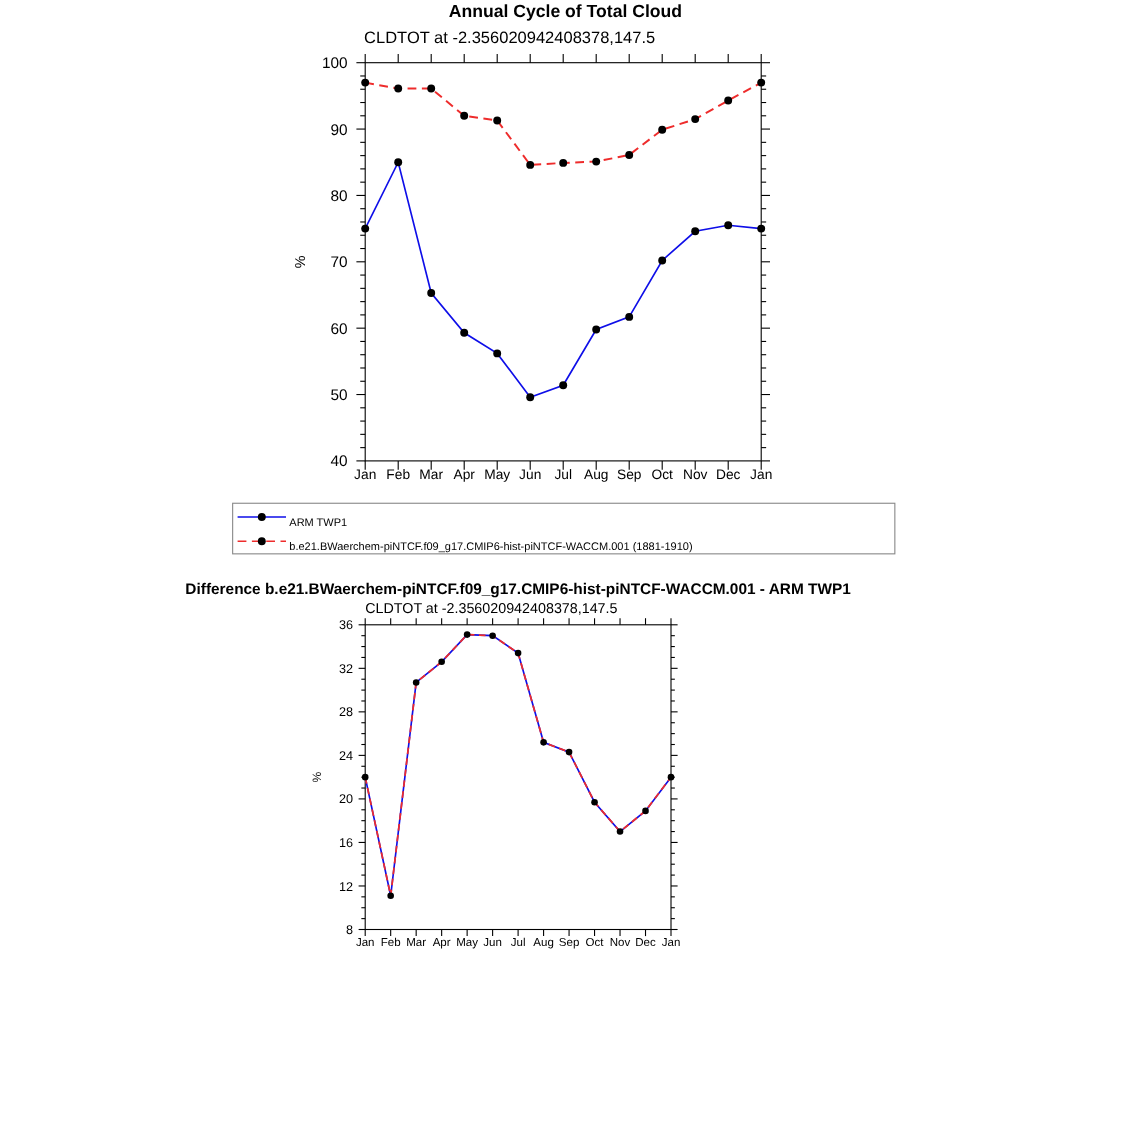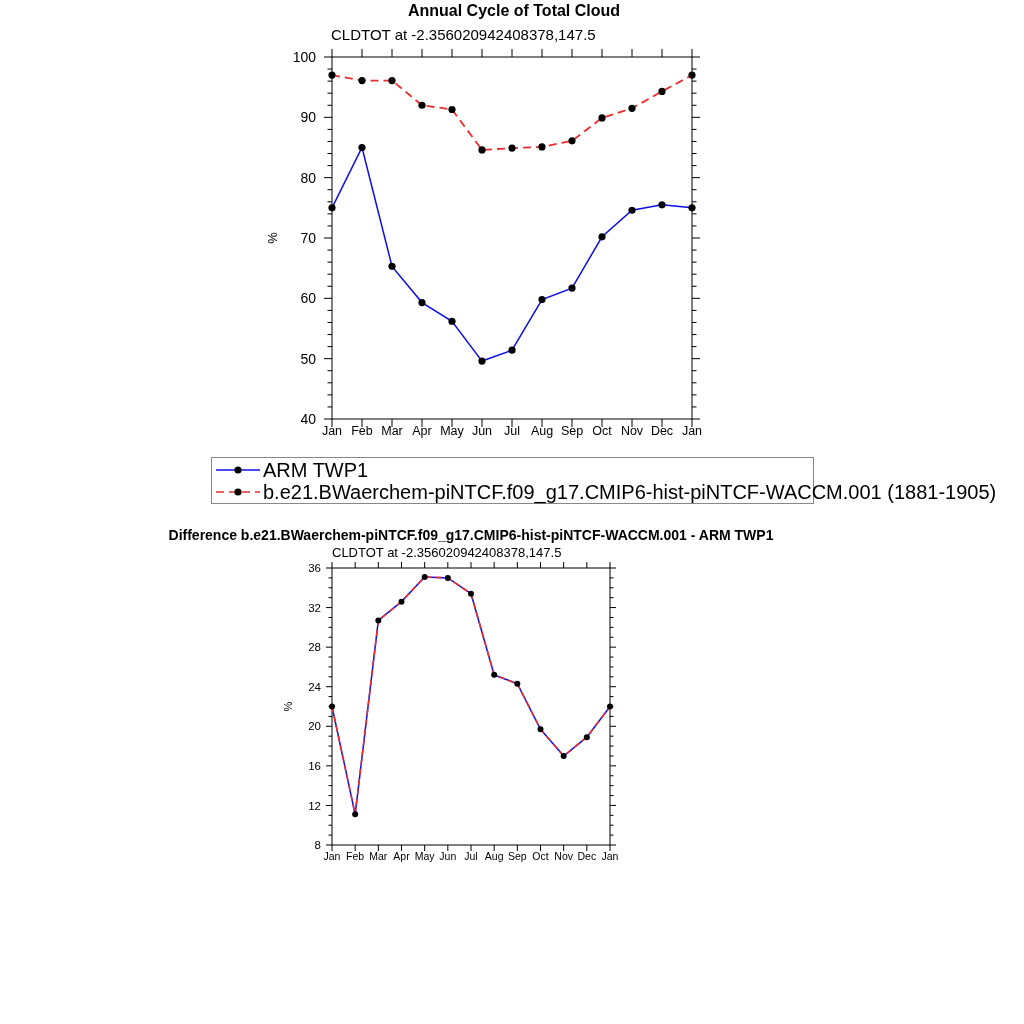--- a/index.html
+++ b/index.html
@@ -11,21 +11,21 @@
   #top-title{top:2px;left:0;width:1028px;text-align:center;font-weight:bold;font-size:16px;white-space:nowrap;}
   #top-subtitle{top:26px;left:331px;font-size:15px;white-space:nowrap;}
   #bottom-title{top:527px;left:0;width:942px;text-align:center;font-weight:bold;font-size:14px;white-space:nowrap;}
   #bottom-subtitle{top:545px;left:332px;font-size:13px;white-space:nowrap;}
   #plots{position:absolute;top:0;left:0;}
   #legend{
     top:457px;left:211px;width:603px;height:47px;
     border:1px solid #888;box-sizing:border-box;background:#fff;
     display:flex;flex-direction:column;justify-content:center;
   }
-  .legend-row{display:flex;align-items:flex-start;height:22px;font-size:20px;white-space:nowrap;}
+  .legend-row{display:flex;align-items:flex-end;height:22px;font-size:10px;white-space:nowrap;}
   .legend-row svg{margin-left:3px;flex:0 0 auto;display:block;}
   .legend-row .lbl{margin-left:2px;}
 </style>
 </head>
 <body>
 
 <svg id="plots" width="1024" height="1024">
     <g stroke="#000000" stroke-width="1" fill="none">
       <rect x="332" y="57" width="360" height="362"></rect>
       <line x1="332" y1="419" x2="324" y2="419"></line>
@@ -311,18 +311,18 @@
       <line x1="1" y1="11" x2="45" y2="11" stroke-width="1.5" stroke="#0e0ee8"></line>
       <circle cx="23" cy="11" r="3.6" fill="#000"></circle>
     </svg>
     <span class="lbl">ARM TWP1</span>
   </div>
   <div class="legend-row">
     <svg width="46" height="22">
       <line x1="1" y1="11" x2="45" y2="11" stroke-width="1.5" stroke-dasharray="8,5" stroke="#ee2c2c"></line>
       <circle cx="23" cy="11" r="3.6" fill="#000"></circle>
     </svg>
-    <span class="lbl">b.e21.BWaerchem-piNTCF.f09_g17.CMIP6-hist-piNTCF-WACCM.001 (1881-1905)</span>
+    <span class="lbl">b.e21.BWaerchem-piNTCF.f09_g17.CMIP6-hist-piNTCF-WACCM.001 (1881-1910)</span>
   </div>
 </div>
 
 <div class="abs" id="bottom-title">Difference b.e21.BWaerchem-piNTCF.f09_g17.CMIP6-hist-piNTCF-WACCM.001 - ARM TWP1</div>
 <div class="abs" id="bottom-subtitle">CLDTOT at -2.356020942408378,147.5</div>
 
 </body></html>

